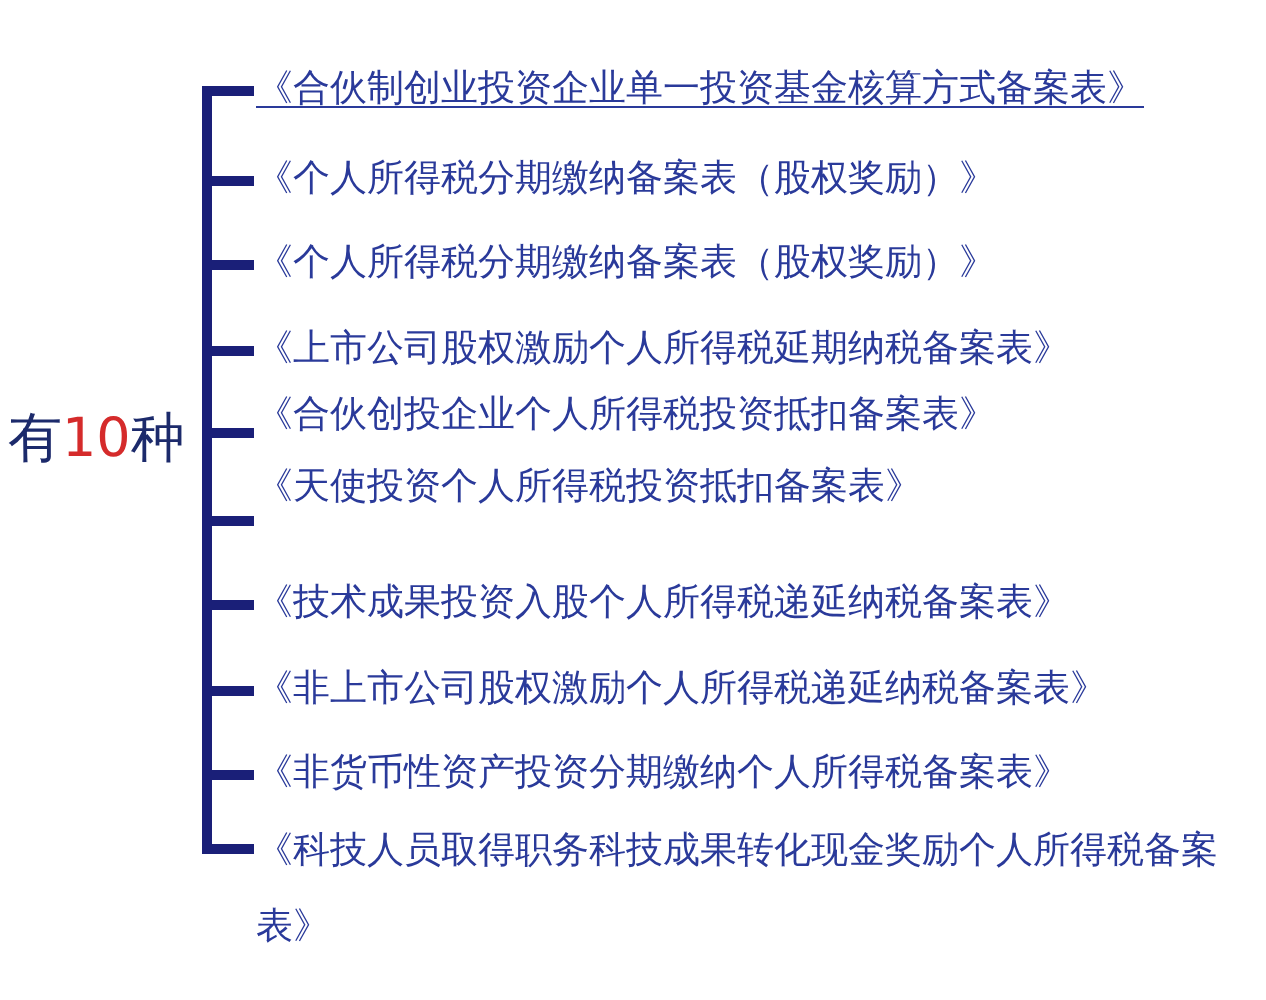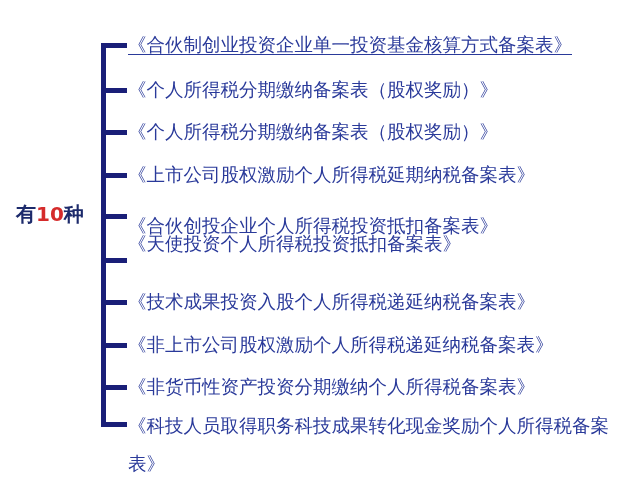--- a/index.html
+++ b/index.html
@@ -9,24 +9,24 @@
     }
     body {
       width: 633px;
       height: 500px;
       position: relative;
       overflow: hidden;
       font-family: "DejaVu Sans", sans-serif;
     }
     .root-label {
       position: absolute;
-      left: 16px;
+      left: 4px;
       top: 201px;
-      font-size: 20px;
-      font-weight: bold;
+      font-size: 27px;
+      font-weight: normal;
       color: #1c2a6b;
       letter-spacing: 0px;
       white-space: nowrap;
     }
     .root-label .num {
       color: #d52b2b;
     }
     .bracket-vert {
       position: absolute;
       left: 101px;
@@ -88,21 +88,21 @@
   </div>
   <div class="item" style="top:78px">
     <span class="txt">《个人所得税分期缴纳备案表（股权奖励）》</span>
   </div>
   <div class="item" style="top:120px">
     <span class="txt">《个人所得税分期缴纳备案表（股权奖励）》</span>
   </div>
   <div class="item" style="top:163px">
     <span class="txt">《上市公司股权激励个人所得税延期纳税备案表》</span>
   </div>
-  <div class="item" style="top:214px">
+  <div class="item" style="top:196px">
     <span class="txt">《合伙创投企业个人所得税投资抵扣备案表》</span>
   </div>
   <div class="item" style="top:232px">
     <span class="txt">《天使投资个人所得税投资抵扣备案表》</span>
   </div>
   <div class="item" style="top:290px">
     <span class="txt">《技术成果投资入股个人所得税递延纳税备案表》</span>
   </div>
   <div class="item" style="top:333px">
     <span class="txt">《非上市公司股权激励个人所得税递延纳税备案表》</span>

